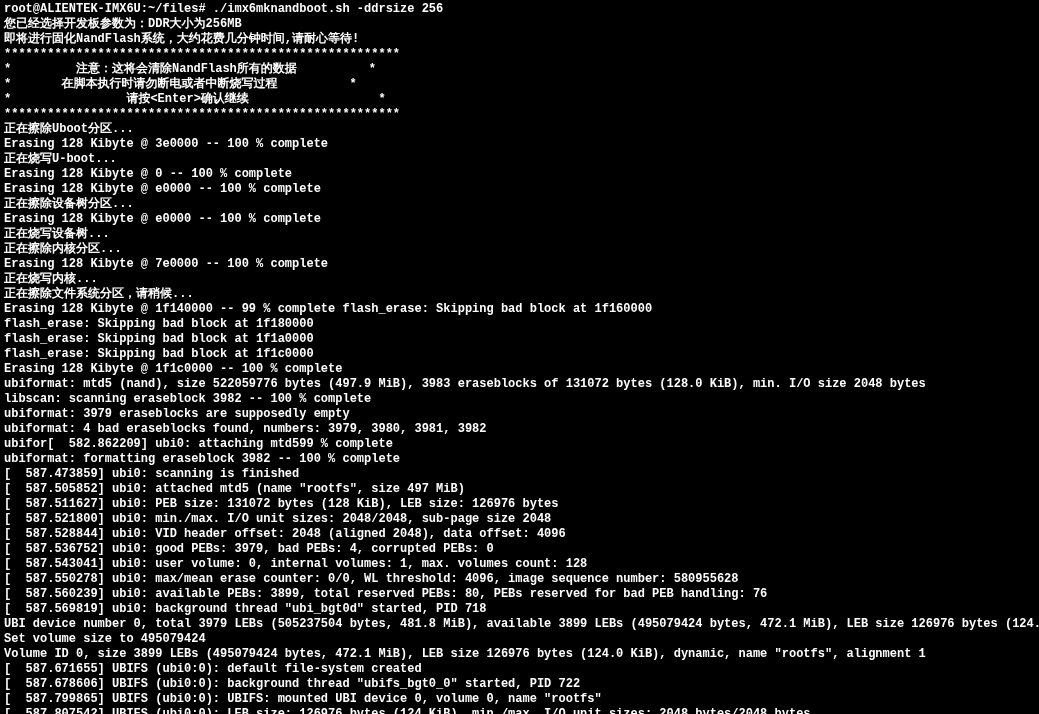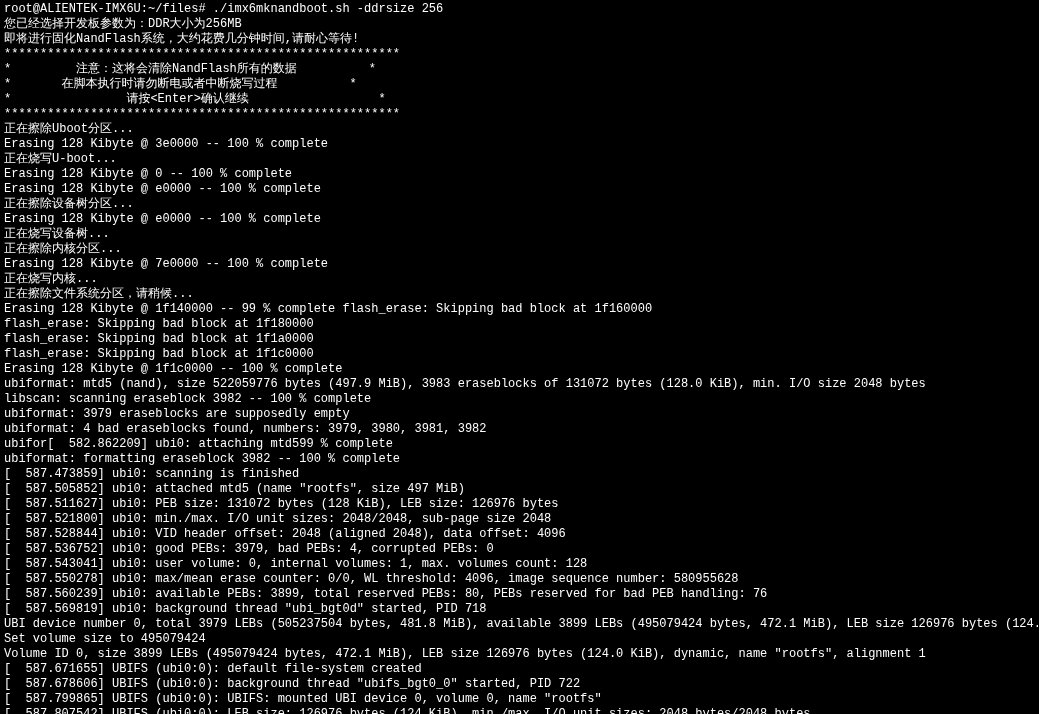--- a/index.html
+++ b/index.html
@@ -11,18 +11,18 @@
     font-size: 12px;
     line-height: 1.25;
     width: 1039px;
     height: 714px;
     overflow: hidden;
   }
   .terminal {
     white-space: pre;
     padding: 2px 4px;
   }
-  .line { display: block; }
+  .line { display: block; font-weight: bold; }
 </style>
 </head>
 <body>
 
 <div class="terminal" id="term"><span class="line">root@ALIENTEK-IMX6U:~/files# ./imx6mknandboot.sh -ddrsize 256</span><span class="line">您已经选择开发板参数为：DDR大小为256MB</span><span class="line">即将进行固化NandFlash系统，大约花费几分钟时间,请耐心等待!</span><span class="line">*******************************************************</span><span class="line">*         注意：这将会清除NandFlash所有的数据          *</span><span class="line">*       在脚本执行时请勿断电或者中断烧写过程          *</span><span class="line">*                请按&lt;Enter&gt;确认继续                  *</span><span class="line">*******************************************************</span><span class="line"></span><span class="line">正在擦除Uboot分区...</span><span class="line">Erasing 128 Kibyte @ 3e0000 -- 100 % complete</span><span class="line">正在烧写U-boot...</span><span class="line">Erasing 128 Kibyte @ 0 -- 100 % complete</span><span class="line">Erasing 128 Kibyte @ e0000 -- 100 % complete</span><span class="line">正在擦除设备树分区...</span><span class="line">Erasing 128 Kibyte @ e0000 -- 100 % complete</span><span class="line">正在烧写设备树...</span><span class="line">正在擦除内核分区...</span><span class="line">Erasing 128 Kibyte @ 7e0000 -- 100 % complete</span><span class="line">正在烧写内核...</span><span class="line">正在擦除文件系统分区，请稍候...</span><span class="line">Erasing 128 Kibyte @ 1f140000 -- 99 % complete flash_erase: Skipping bad block at 1f160000</span><span class="line">flash_erase: Skipping bad block at 1f180000</span><span class="line">flash_erase: Skipping bad block at 1f1a0000</span><span class="line">flash_erase: Skipping bad block at 1f1c0000</span><span class="line">Erasing 128 Kibyte @ 1f1c0000 -- 100 % complete</span><span class="line">ubiformat: mtd5 (nand), size 522059776 bytes (497.9 MiB), 3983 eraseblocks of 131072 bytes (128.0 KiB), min. I/O size 2048 bytes</span><span class="line">libscan: scanning eraseblock 3982 -- 100 % complete</span><span class="line">ubiformat: 3979 eraseblocks are supposedly empty</span><span class="line">ubiformat: 4 bad eraseblocks found, numbers: 3979, 3980, 3981, 3982</span><span class="line">ubifor[  582.862209] ubi0: attaching mtd599 % complete</span><span class="line">ubiformat: formatting eraseblock 3982 -- 100 % complete</span><span class="line">[  587.473859] ubi0: scanning is finished</span><span class="line">[  587.505852] ubi0: attached mtd5 (name "rootfs", size 497 MiB)</span><span class="line">[  587.511627] ubi0: PEB size: 131072 bytes (128 KiB), LEB size: 126976 bytes</span><span class="line">[  587.521800] ubi0: min./max. I/O unit sizes: 2048/2048, sub-page size 2048</span><span class="line">[  587.528844] ubi0: VID header offset: 2048 (aligned 2048), data offset: 4096</span><span class="line">[  587.536752] ubi0: good PEBs: 3979, bad PEBs: 4, corrupted PEBs: 0</span><span class="line">[  587.543041] ubi0: user volume: 0, internal volumes: 1, max. volumes count: 128</span><span class="line">[  587.550278] ubi0: max/mean erase counter: 0/0, WL threshold: 4096, image sequence number: 580955628</span><span class="line">[  587.560239] ubi0: available PEBs: 3899, total reserved PEBs: 80, PEBs reserved for bad PEB handling: 76</span><span class="line">[  587.569819] ubi0: background thread "ubi_bgt0d" started, PID 718</span><span class="line">UBI device number 0, total 3979 LEBs (505237504 bytes, 481.8 MiB), available 3899 LEBs (495079424 bytes, 472.1 MiB), LEB size 126976 bytes (124.0 KiB)</span><span class="line">Set volume size to 495079424</span><span class="line">Volume ID 0, size 3899 LEBs (495079424 bytes, 472.1 MiB), LEB size 126976 bytes (124.0 KiB), dynamic, name "rootfs", alignment 1</span><span class="line">[  587.671655] UBIFS (ubi0:0): default file-system created</span><span class="line">[  587.678606] UBIFS (ubi0:0): background thread "ubifs_bgt0_0" started, PID 722</span><span class="line">[  587.799865] UBIFS (ubi0:0): UBIFS: mounted UBI device 0, volume 0, name "rootfs"</span><span class="line">[  587.807542] UBIFS (ubi0:0): LEB size: 126976 bytes (124 KiB), min./max. I/O unit sizes: 2048 bytes/2048 bytes</span></div>
 
 </body></html>

